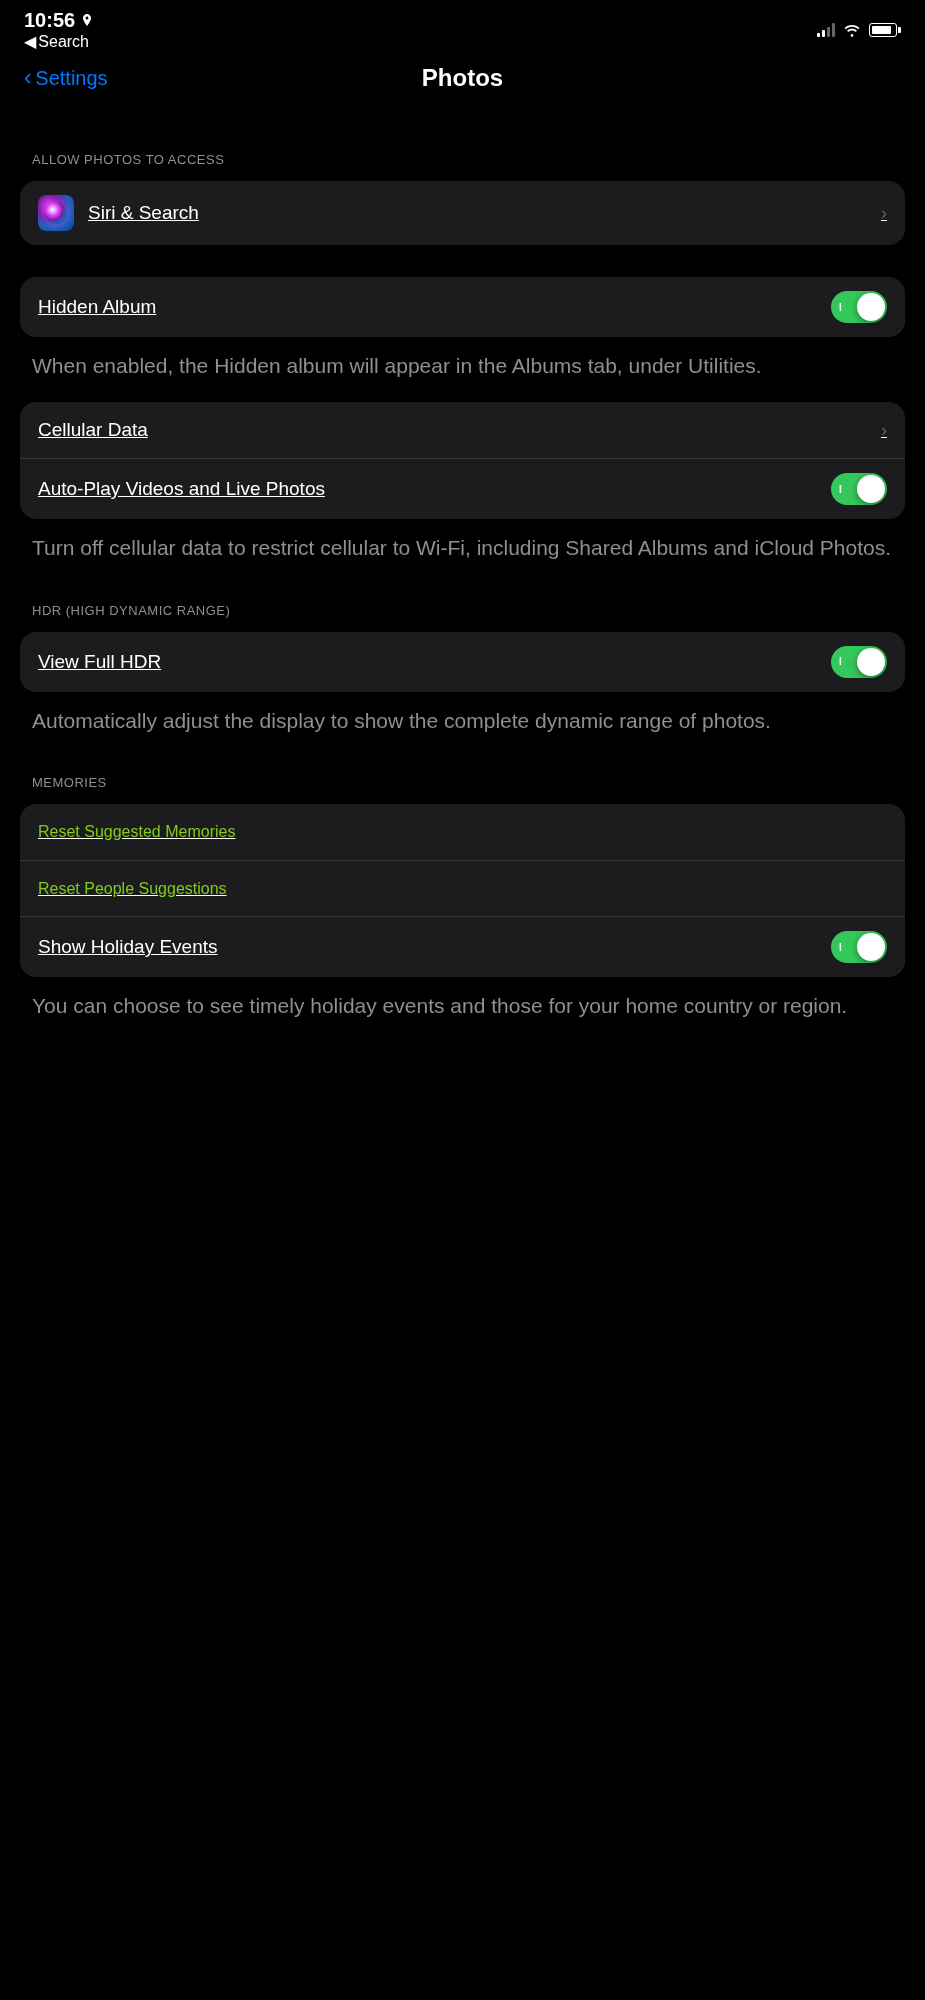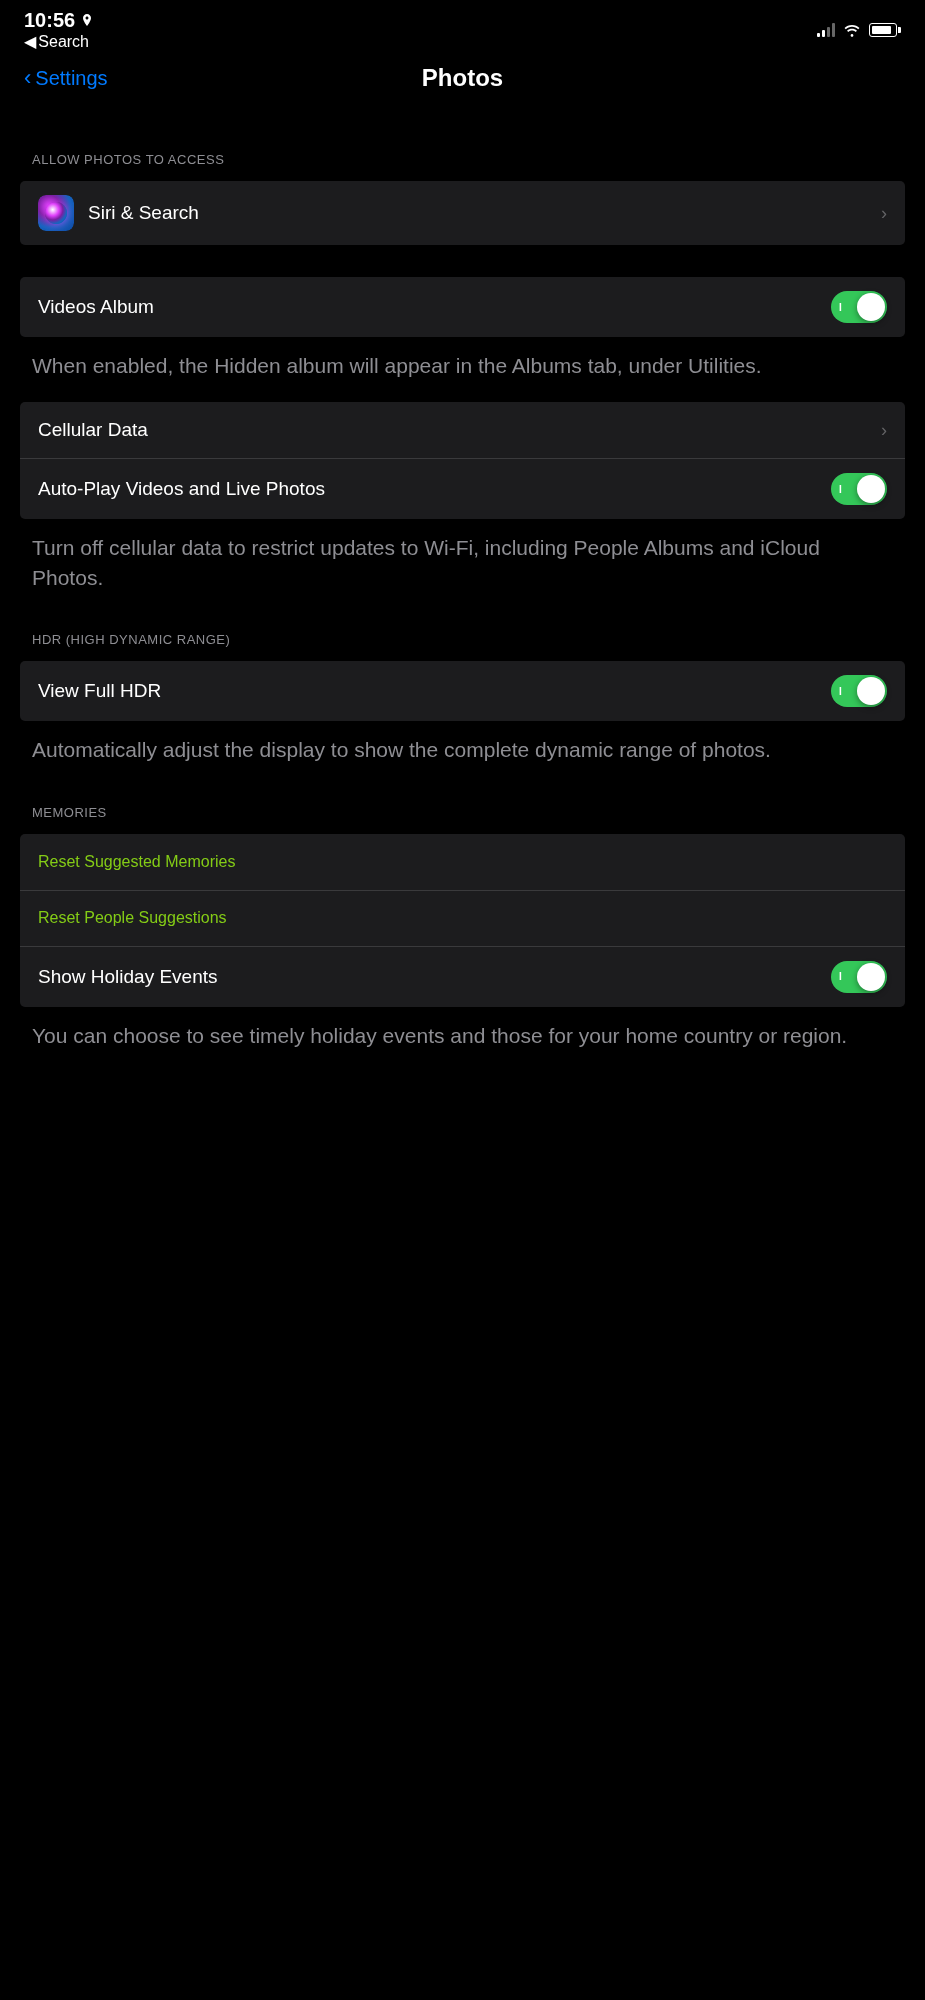--- a/index.html
+++ b/index.html
@@ -151,23 +151,24 @@
       color: #8E8E93;
       letter-spacing: 0.5px;
       text-transform: uppercase;
       padding: 8px 32px 8px 32px;
       margin-top: 16px;
     }
 
     
     .settings-group {
       background: #1C1C1E;
-      border-radius: 5px;
+      border-radius: 16px;
       margin: 6px 20px;
       overflow: hidden;
+      text-decoration: underline;
     }
 
     .settings-row {
       display: flex;
       align-items: center;
       padding: 14px 18px;
       min-height: 56px;
       position: relative;
     }
 
@@ -333,21 +334,21 @@
     </div>
     <span class="settings-row-label">Siri &amp; Search</span>
     <span class="chevron-icon">›</span>
   </div>
 </div>
 
 <div class="spacer"></div>
 
 <div class="settings-group">
   <div class="settings-row">
-    <span class="settings-row-label">Videos Album</span>
+    <span class="settings-row-label">Hidden Album</span>
     <div class="toggle">
       <span class="toggle-label">I</span>
       <div class="toggle-knob"></div>
     </div>
   </div>
 </div>
 <div class="section-description">When enabled, the Hidden album will appear in the Albums tab, under Utilities.</div>
 
 <div class="settings-group">
   <div class="settings-row">
@@ -355,21 +356,21 @@
     <span class="chevron-icon">›</span>
   </div>
   <div class="settings-row">
     <span class="settings-row-label two-line">Auto-Play Videos and Live Photos</span>
     <div class="toggle">
       <span class="toggle-label">I</span>
       <div class="toggle-knob"></div>
     </div>
   </div>
 </div>
-<div class="section-description">Turn off cellular data to restrict updates to Wi-Fi, including People Albums and iCloud Photos.</div>
+<div class="section-description">Turn off cellular data to restrict cellular to Wi-Fi, including Shared Albums and iCloud Photos.</div>
 
 <div class="section-label">HDR (HIGH DYNAMIC RANGE)</div>
 
 <div class="settings-group">
   <div class="settings-row">
     <span class="settings-row-label">View Full HDR</span>
     <div class="toggle">
       <span class="toggle-label">I</span>
       <div class="toggle-knob"></div>
     </div>

